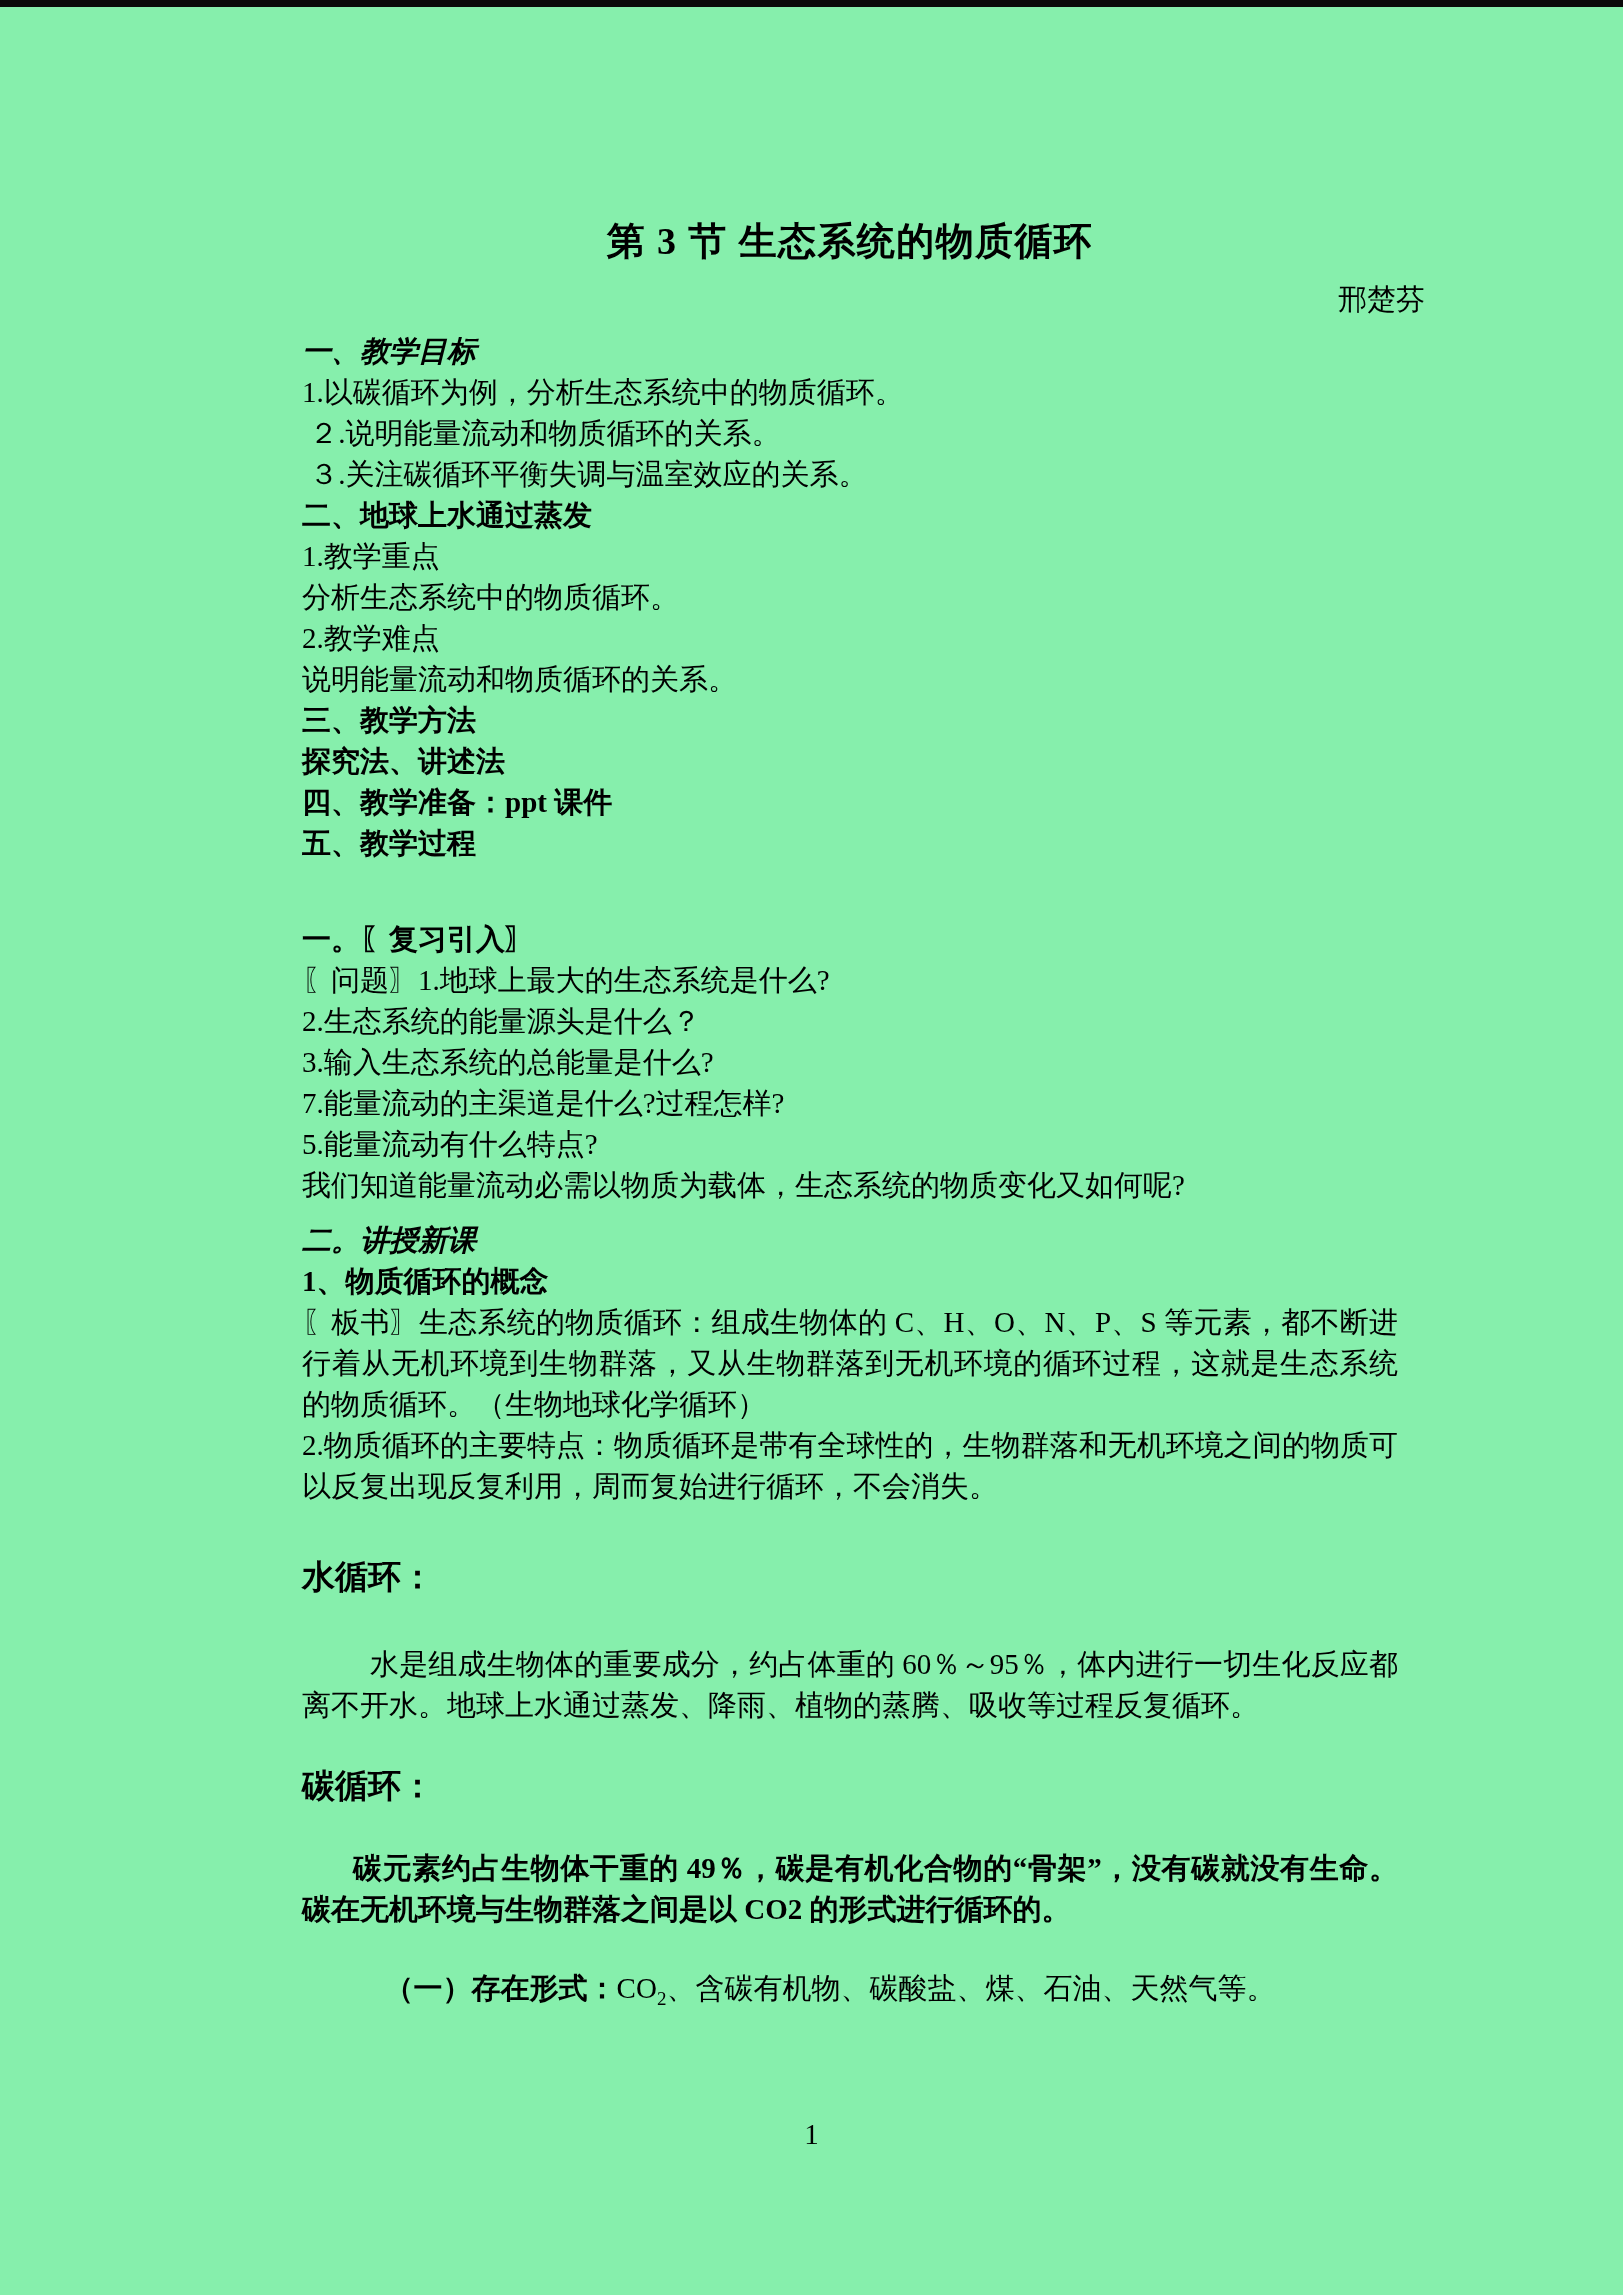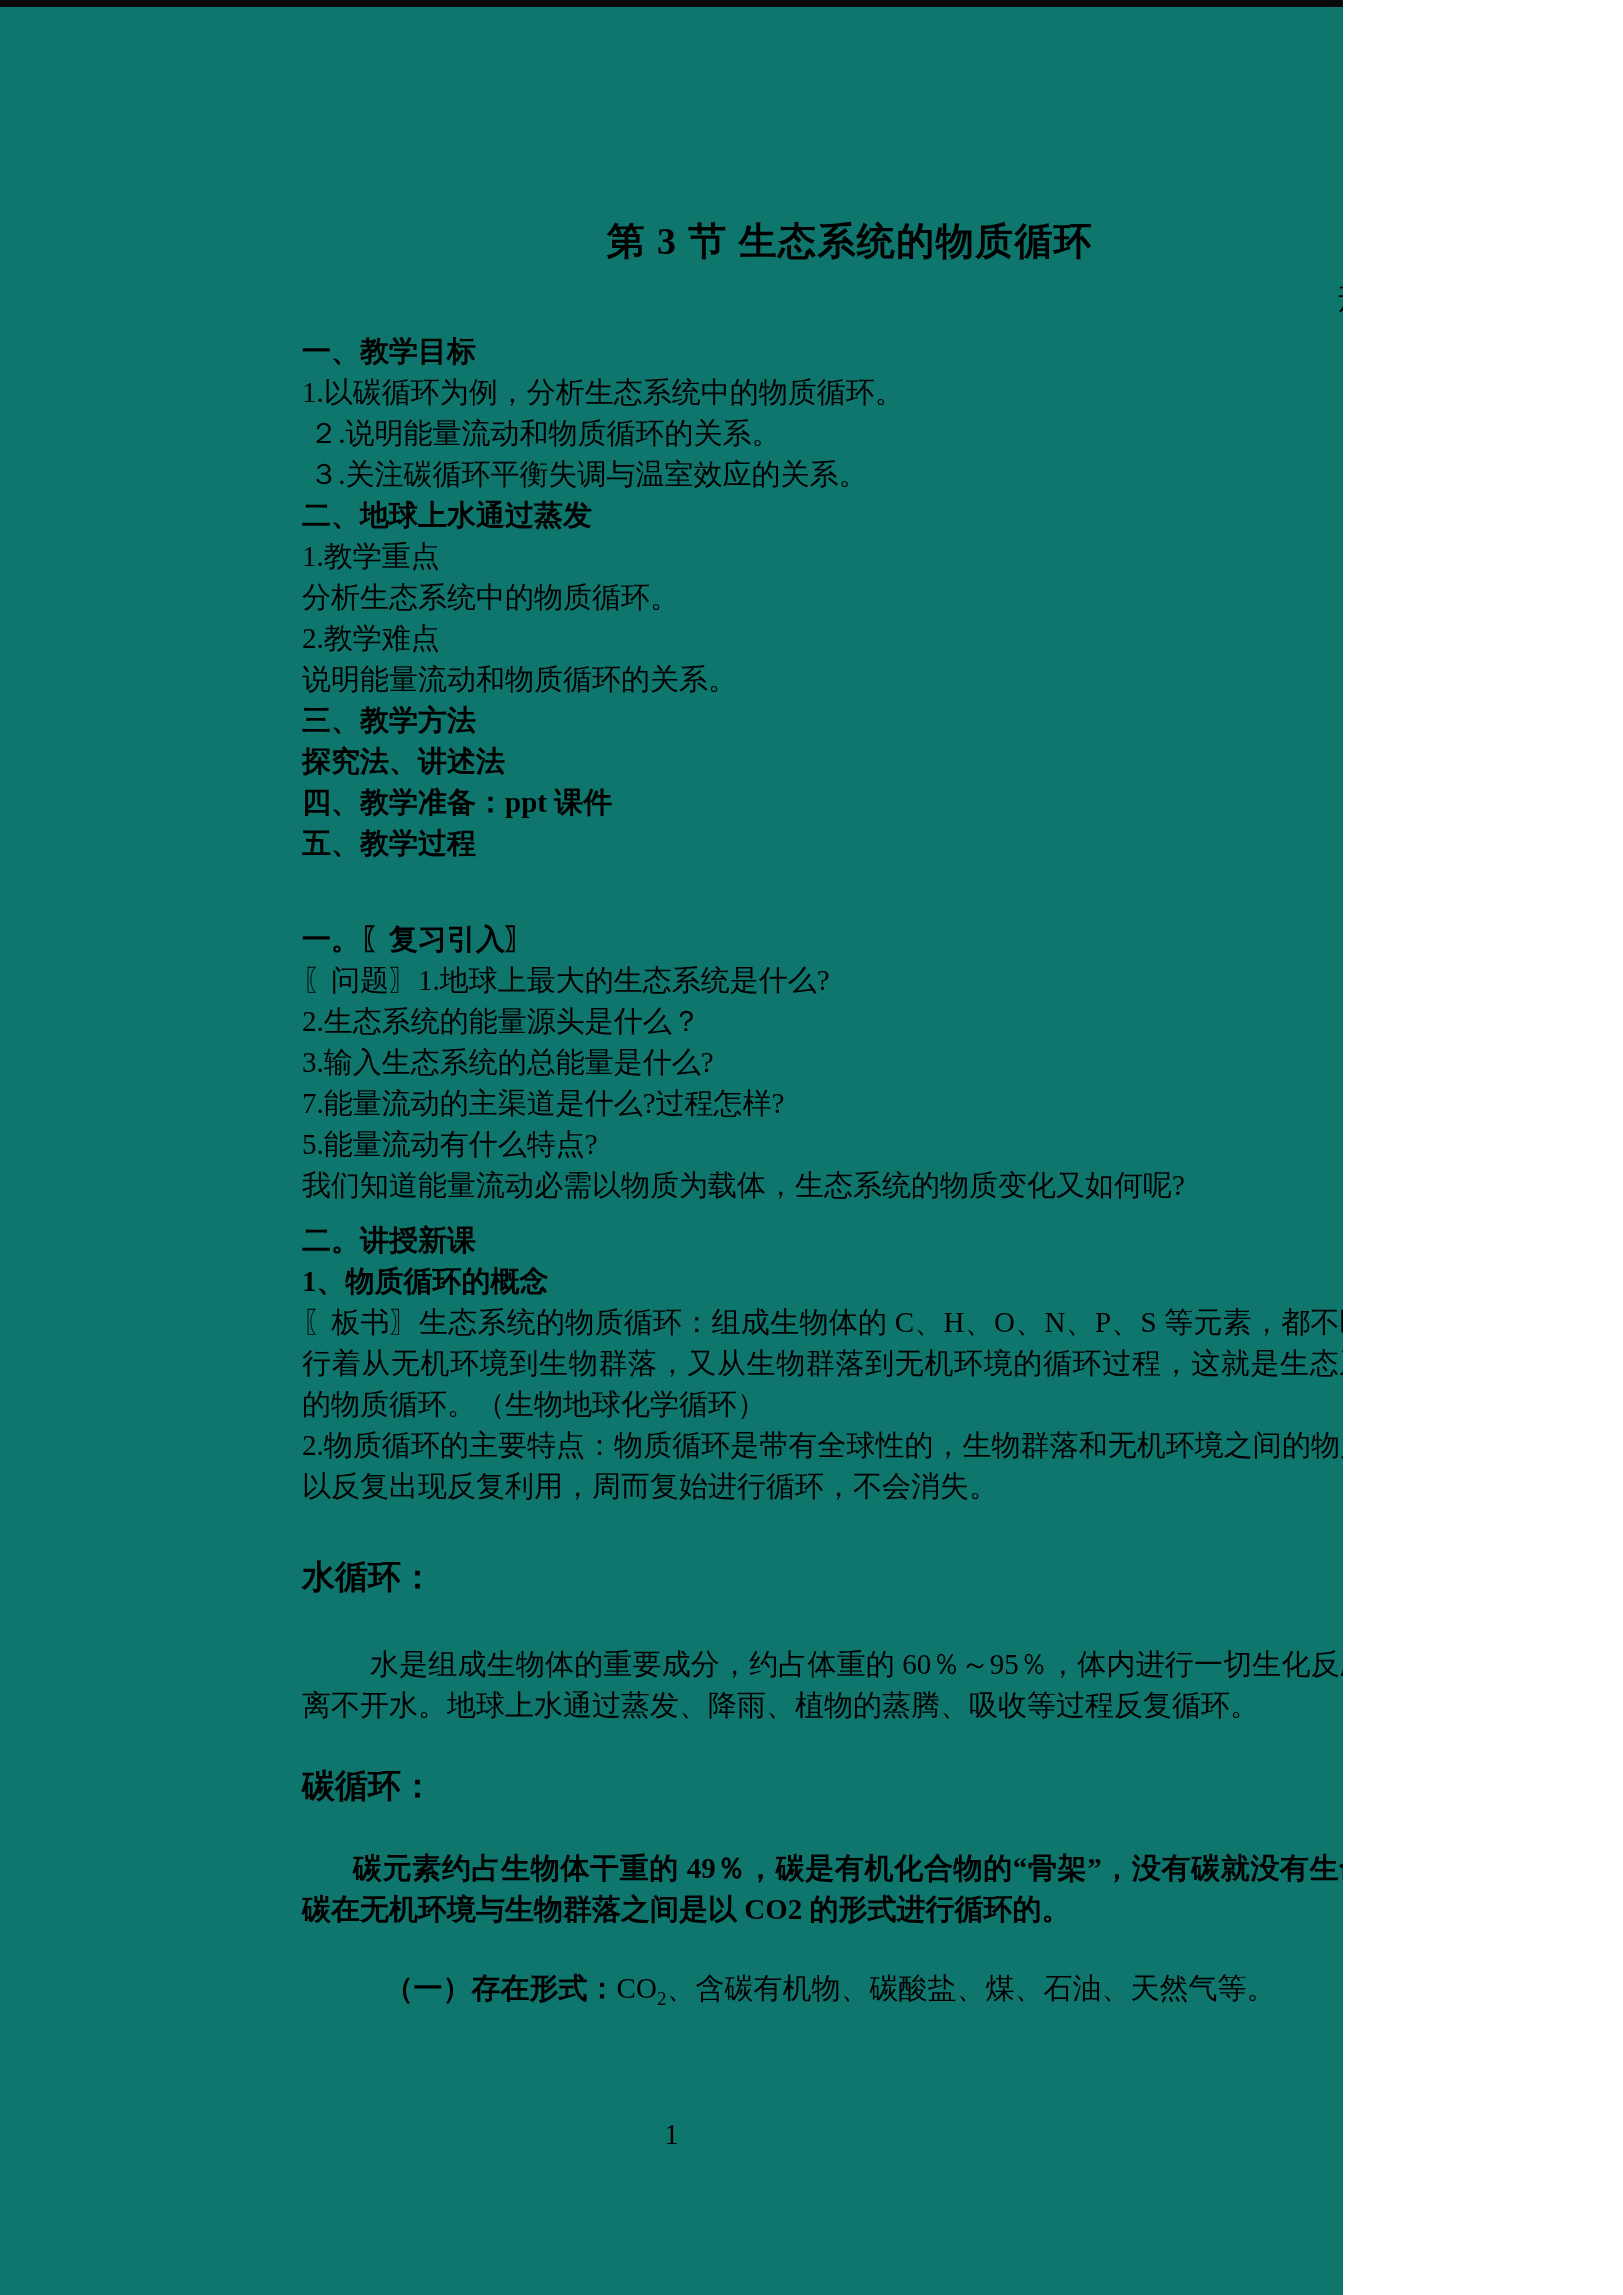--- a/index.html
+++ b/index.html
@@ -1,20 +1,20 @@
 <!DOCTYPE html>
 <html style="font-size:11px"><head>
 <meta charset="utf-8">
 <style>
   html,body{margin:0;padding:0;background:#ffffff;}
   .page{
     position:relative;
-    width:1343px;
+    width:1623px;
     height:2295px;
-    background:#0f766e;
+    background:#86efac;
     color:#000;
     font-family:"Liberation Serif","DejaVu Serif",serif;
     overflow:hidden;
   }
   .topbar{
     position:absolute;top:0;left:0;
     width:100%;height:6.8px;background:#0a0a0a;
   }
   .content{
     position:absolute;
@@ -41,21 +41,21 @@
     font-size:29px;
     line-height:41px;
     white-space:pre-wrap;
   }
   .para{
     font-size:29px;
     line-height:41px;
     text-align:justify;
   }
   .b{font-weight:bold;}
-  .mt20{margin-top:13.6px;}
+  .mt20{margin-top:13.6px;font-style:italic;}
   .indent100{text-indent:68px;}
   .indent75{text-indent:51px;}
   .cycle-heading{
     font-size:33px;
     font-weight:bold;
     line-height:44px;
   }
   .exist-line{
     font-size:29px;
     line-height:41px;

